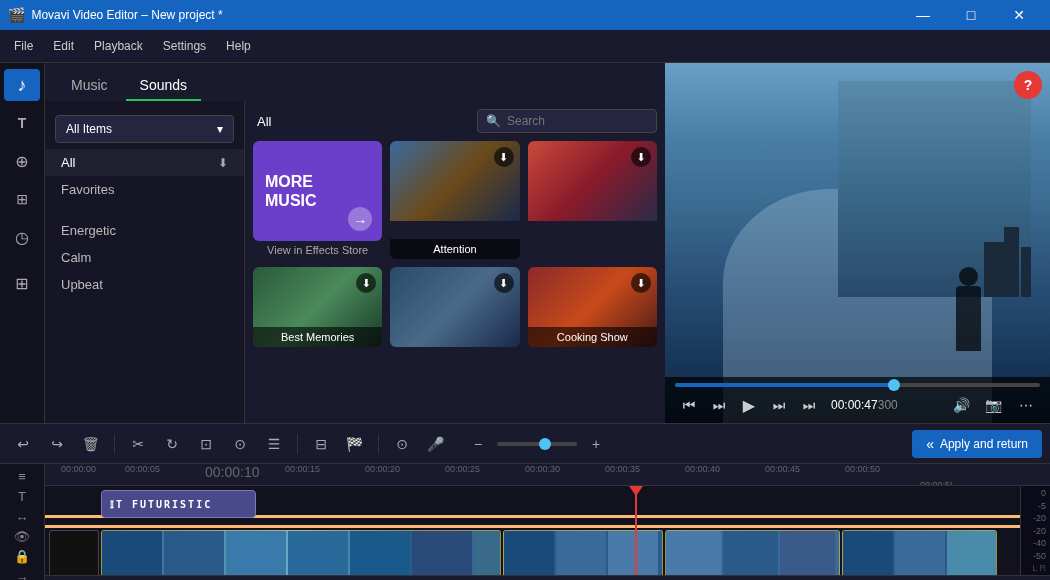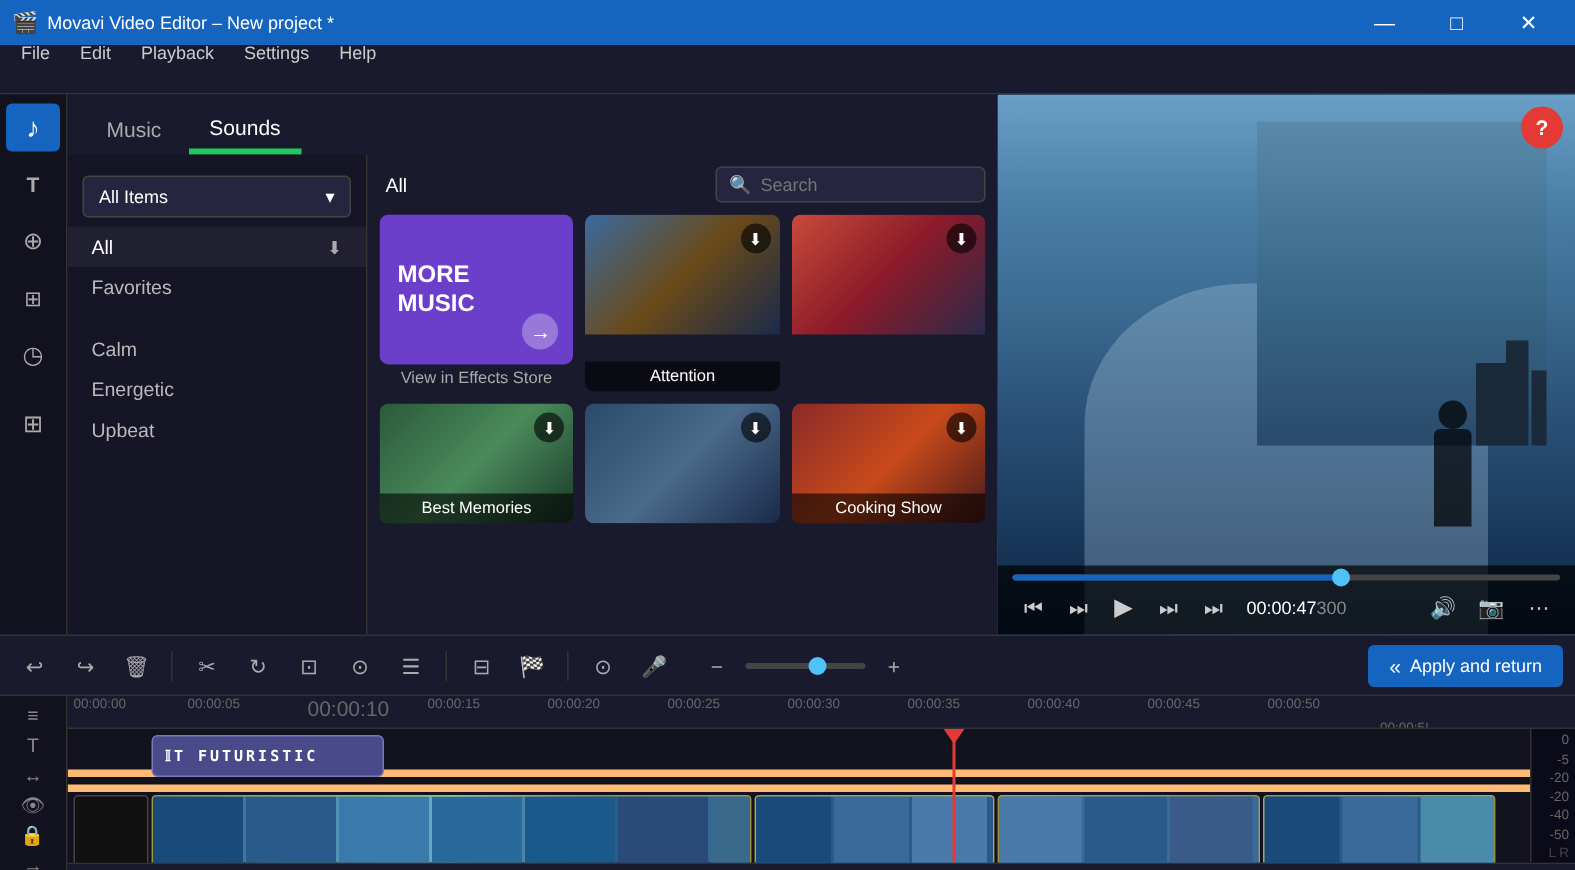--- a/index.html
+++ b/index.html
@@ -41,21 +41,21 @@
       color: #fff;
       font-size: 14px;
       cursor: pointer;
     }
 
     
     #menubar {
       height: 28px;
       background: #1a1a2e;
       display: flex;
-      align-items: flex-end;
+      align-items: center;
       padding: 16px 4px;
       border-bottom: 1px solid #333;
     }
     .menu-item {
       padding: 4px 10px;
       font-size: 12px;
       color: #ccc;
       cursor: pointer;
     }
 
@@ -111,21 +111,21 @@
     }
     .music-tab {
       padding: 6px 14px;
       font-size: 14px;
       cursor: pointer;
       color: #aaa;
       border-bottom: 2px solid transparent;
     }
     .music-tab.active {
       color: #fff;
-      border-bottom: 4px solid #22c55e;
+      border-bottom: 2px solid #22c55e;
     }
 
     #music-content {
       display: flex;
       flex: 1;
       overflow: hidden;
     }
 
     
     #music-sidebar {
@@ -532,21 +532,21 @@
       width: 14px;
       height: 10px;
       background: #e53935;
       clip-path: polygon(0 0, 100% 0, 50% 100%);
     }
 
     
     .track-row {
       height: 40px;
       position: relative;
-      border-bottom: 5px solid #fdba74;
+      border-bottom: 3px solid #fdba74;
     }
 
     
     #title-track {
       height: 36px;
     }
     .title-clip {
       position: absolute;
       top: 4px;
       height: 28px;
@@ -643,24 +643,24 @@
           </div>
           <div class="sidebar-item has-download active">
             <span>All</span>
             <span style="font-size:12px; color:#aaa;">⬇</span>
           </div>
           <div class="sidebar-item">
             <span>Favorites</span>
           </div>
           <div class="sidebar-section-title" style="height:10px;"></div>
           <div class="sidebar-item">
+            <span>Energetic</span>
+          </div>
+          <div class="sidebar-item">
             <span>Calm</span>
-          </div>
-          <div class="sidebar-item">
-            <span>Energetic</span>
           </div>
           <div class="sidebar-item">
             <span>Upbeat</span>
           </div>
         </div>
 
         <div id="music-grid-area">
           <div id="grid-header">
             <span id="grid-all-label">All</span>
             <div id="search-box">
@@ -797,21 +797,21 @@
         <div class="tl-left-btn">T</div>
         <div class="tl-left-btn">↔</div>
         <div class="tl-left-btn">👁</div>
         <div class="tl-left-btn">🔒</div>
         <div class="tl-left-btn">→</div>
       </div>
 
       <div id="tl-main">
 
         <div id="tl-ruler">
-          <div class="ruler-tick" style="left: 4px; text-align: right;">
+          <div class="ruler-tick" style="left: 16px; text-align: right;">
             <span style="font-size:9px;color:#666;">00:00:00</span>
           </div>
           <div class="ruler-tick" style="left: 80px;">
             <span style="font-size:9px;color:#666;">00:00:05</span>
           </div>
           <div class="ruler-tick" style="left: 160px;">
             <span style="font-size:14px;color:#666;">00:00:10</span>
           </div>
           <div class="ruler-tick" style="left: 240px;">
             <span style="font-size:9px;color:#666;">00:00:15</span>

